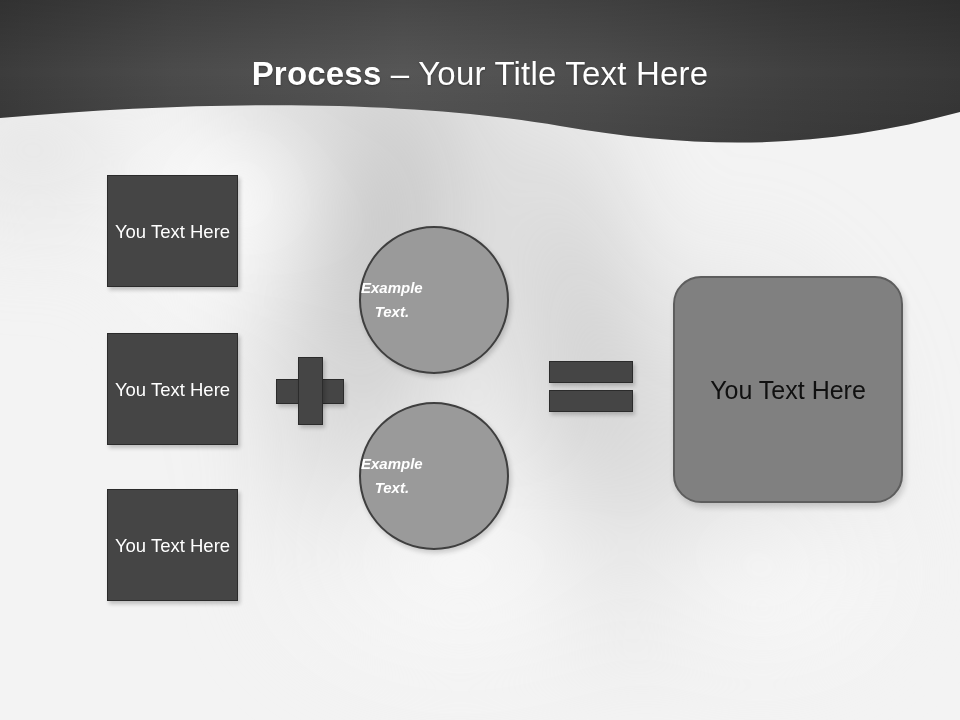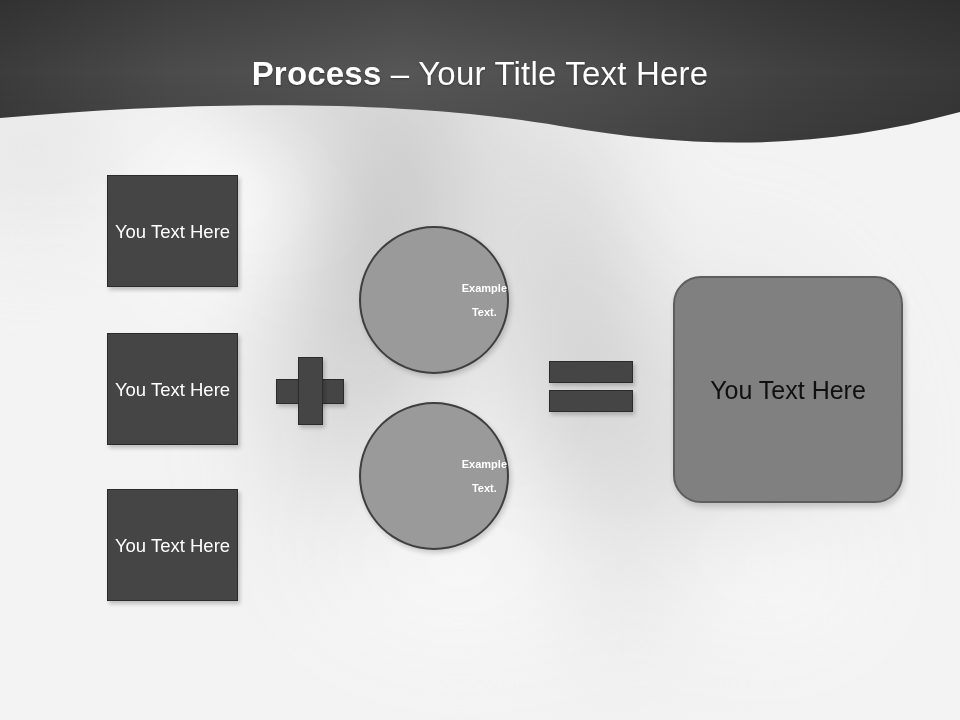--- a/index.html
+++ b/index.html
@@ -149,25 +149,26 @@
   .circle {
     position: absolute;
     width: 150px; height: 148px;
     border-radius: 50%;
     background: #9a9a9a;
     border: 2px solid #3f3f3f;
     box-sizing: border-box;
     box-shadow: 2px 3px 5px rgba(0,0,0,.18);
     display: flex;
     align-items: center;
-    justify-content: flex-end;
+    justify-content: flex-start;
     color: #ffffff;
-    font-size: 11px;
+    font-size: 15px;
     line-height: 24px;
     font-weight: bold;
+    font-style: italic;
     text-align: center;
   }
   .circle1 { left: 359px; top: 226px; }
   .circle2 { left: 359px; top: 402px; }
 
   
   .equals {
     position: absolute;
     left: 549px; top: 361px;
     width: 84px; height: 51px;

